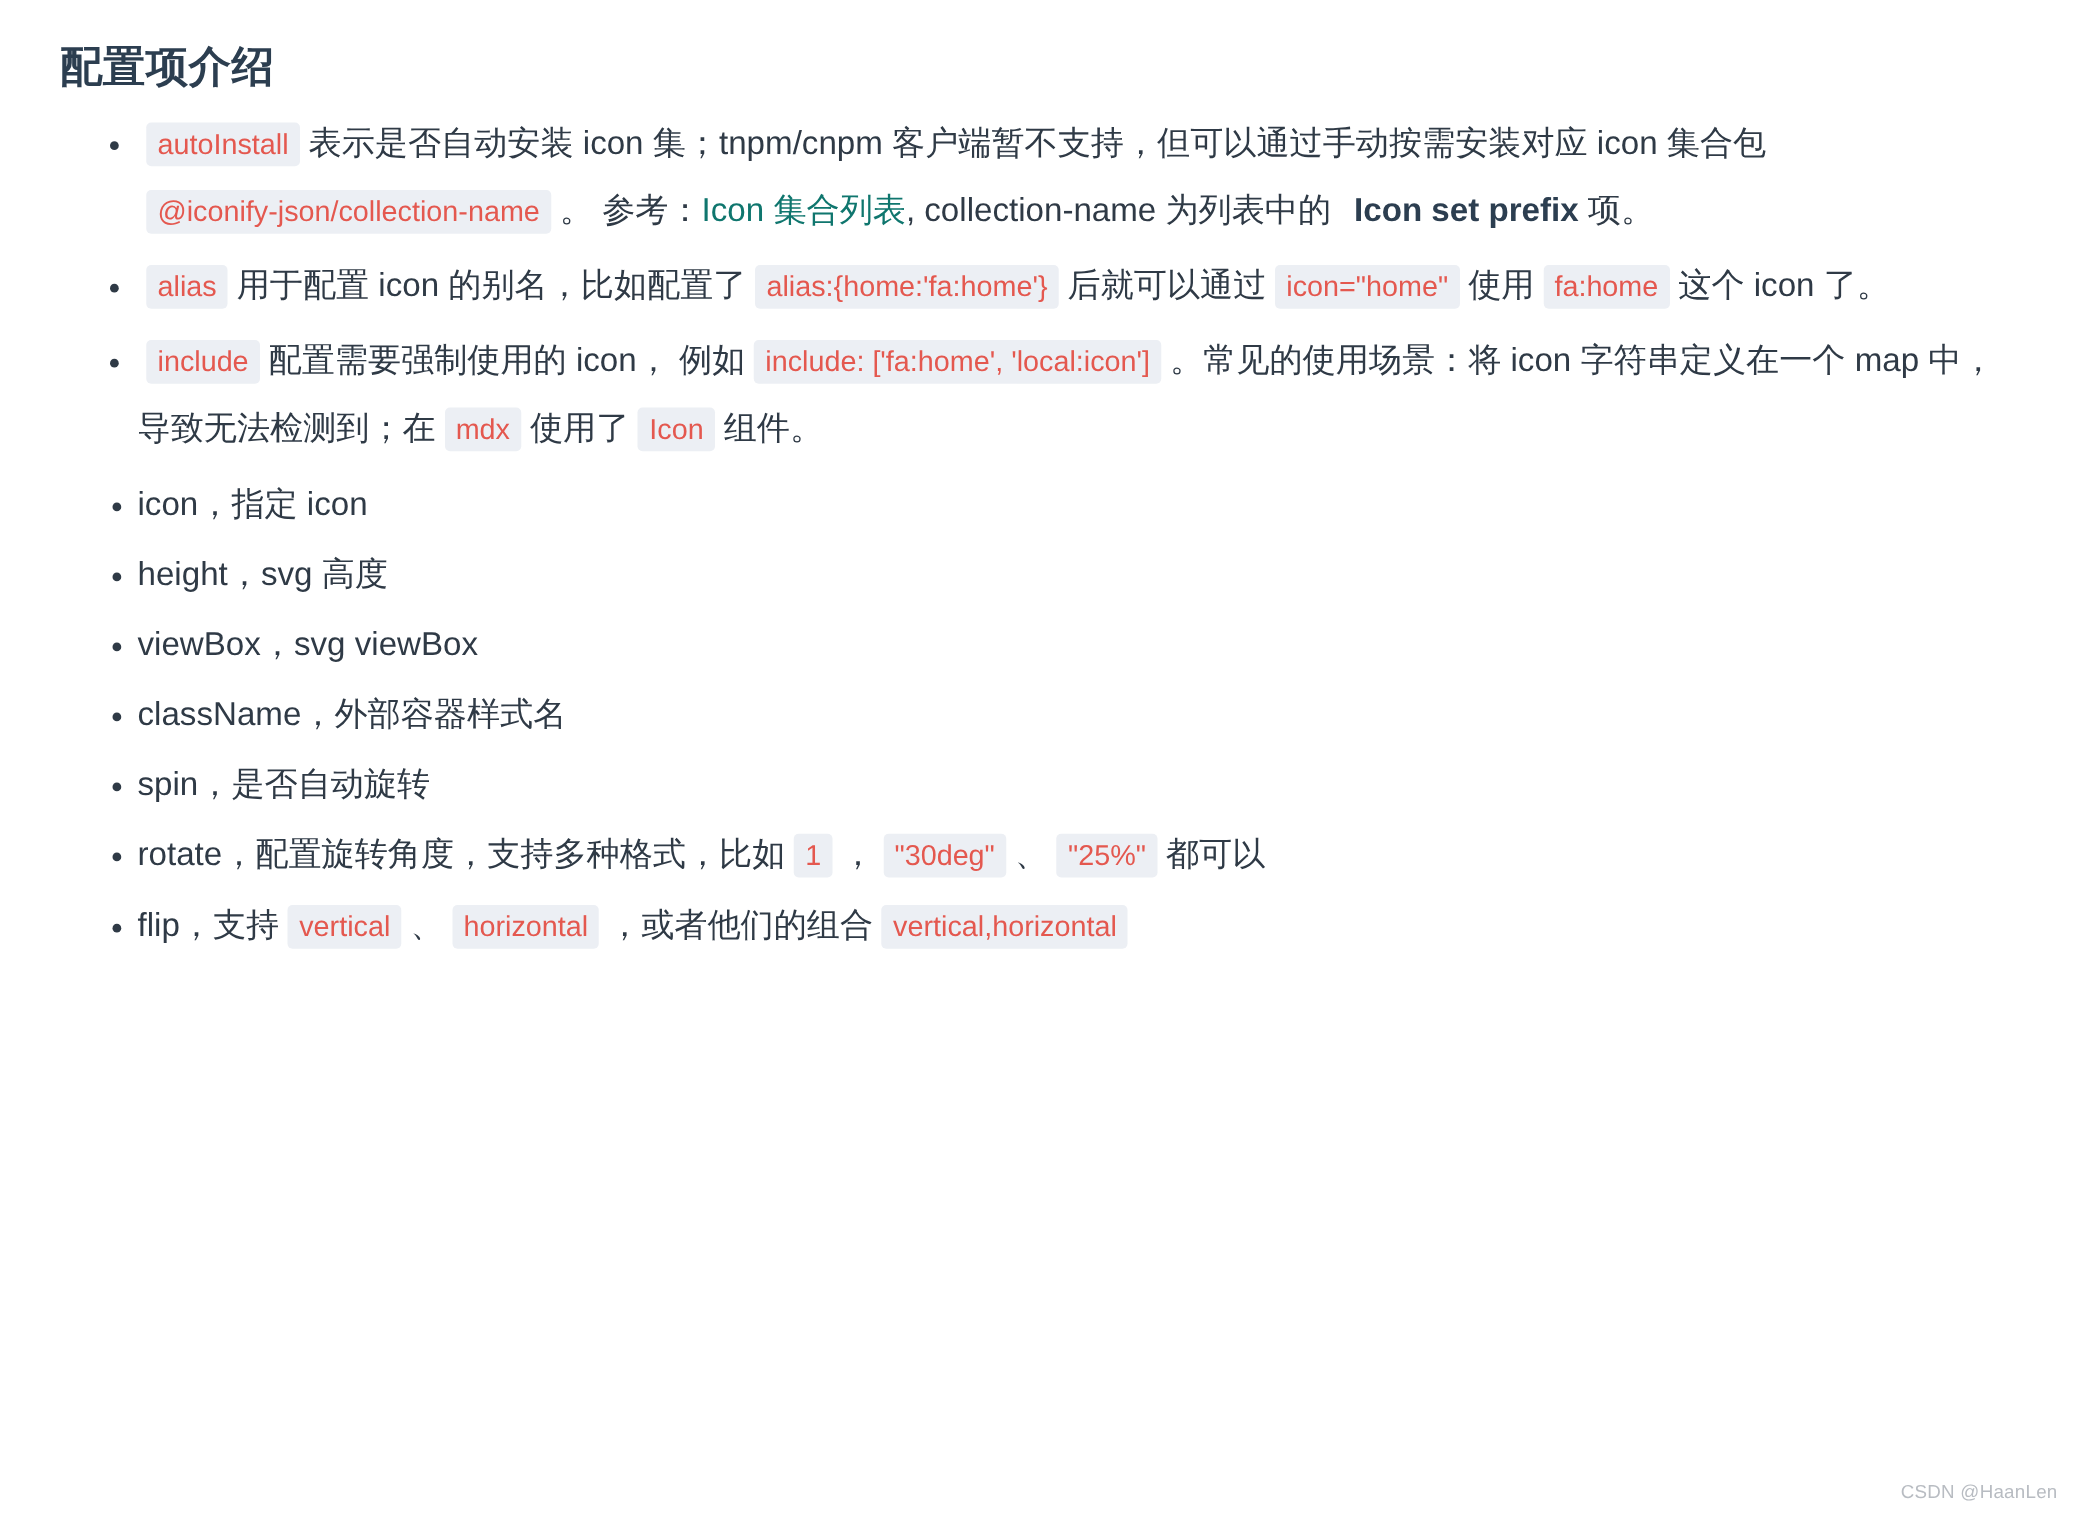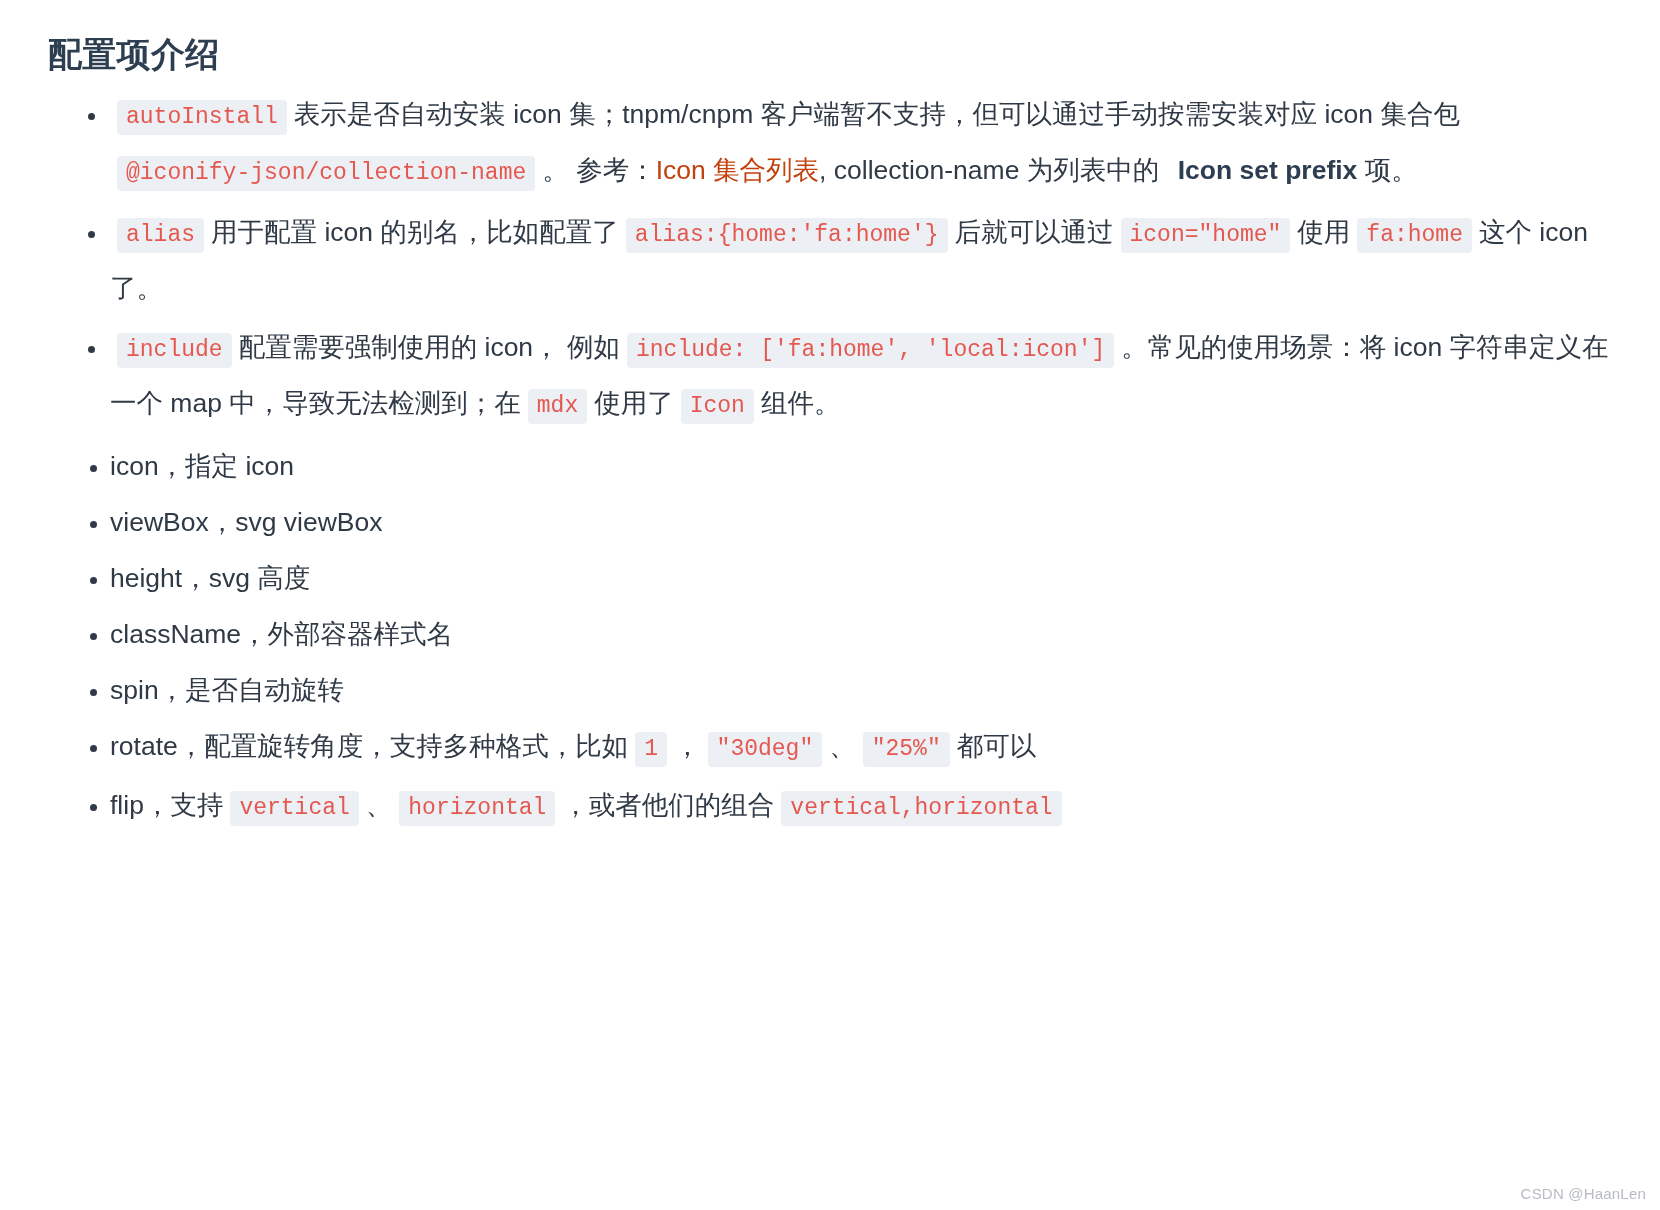--- a/index.html
+++ b/index.html
@@ -72,31 +72,31 @@
   ul.bullets.compact > li::before {
     left: 42px;
     top: 26px;
     width: 7px;
     height: 7px;
   }
 
   code.inline {
     background: #eceff4;
     color: #e4584f;
-    font-family: Liberation Mono, monospace;
+    font-family: Liberation Sans, sans-serif;
     font-size: 23px;
     padding: 4px 9px 5px 9px;
     border-radius: 4px;
     margin: 0 7px;
     white-space: nowrap;
     letter-spacing: 0;
   }
 
   a.doc-link {
-    color: #c2410c;
+    color: #0f766e;
     text-decoration: none;
   }
 
   strong.bold-term {
     font-weight: bold;
     color: #2c3e50;
     margin-left: 11px;
   }
 
   .watermark {
@@ -120,22 +120,22 @@
 
   <ul class="bullets">
       <li><code class="inline">autoInstall</code><span class="txt">表示是否自动安装 icon 集；tnpm/cnpm 客户端暂不支持，但可以通过手动按需安装对应 icon 集合包 </span><code class="inline">@iconify-json/collection-name</code><span class="txt">。 参考：</span><a class="doc-link" href="#">Icon 集合列表</a><span class="txt">, collection-name 为列表中的 </span><strong class="bold-term">Icon set prefix</strong><span class="txt"> 项。</span></li>
       <li><code class="inline">alias</code><span class="txt">用于配置 icon 的别名，比如配置了</span><code class="inline">alias:{home:'fa:home'}</code><span class="txt">后就可以通过</span><code class="inline">icon="home"</code><span class="txt">使用</span><code class="inline">fa:home</code><span class="txt">这个 icon 了。</span></li>
       <li><code class="inline">include</code><span class="txt">配置需要强制使用的 icon， 例如</span><code class="inline">include: ['fa:home', 'local:icon']</code><span class="txt">。常见的使用场景：将 icon 字符串定义在一个 map 中，导致无法检测到；在</span><code class="inline">mdx</code><span class="txt">使用了</span><code class="inline">Icon</code><span class="txt">组件。</span></li>
     </ul>
 
 
   <ul class="bullets compact">
       <li><span class="txt">icon，指定 icon</span></li>
+      <li><span class="txt">height，svg 高度</span></li>
       <li><span class="txt">viewBox，svg viewBox</span></li>
-      <li><span class="txt">height，svg 高度</span></li>
       <li><span class="txt">className，外部容器样式名</span></li>
       <li><span class="txt">spin，是否自动旋转</span></li>
       <li><span class="txt">rotate，配置旋转角度，支持多种格式，比如</span><code class="inline">1</code><span class="txt">，</span><code class="inline">"30deg"</code><span class="txt">、</span><code class="inline">"25%"</code><span class="txt">都可以</span></li>
       <li><span class="txt">flip，支持</span><code class="inline">vertical</code><span class="txt">、</span><code class="inline">horizontal</code><span class="txt">，或者他们的组合</span><code class="inline">vertical,horizontal</code></li>
     </ul>
 
   <div class="watermark">CSDN @HaanLen</div>
 
 </div>
 

